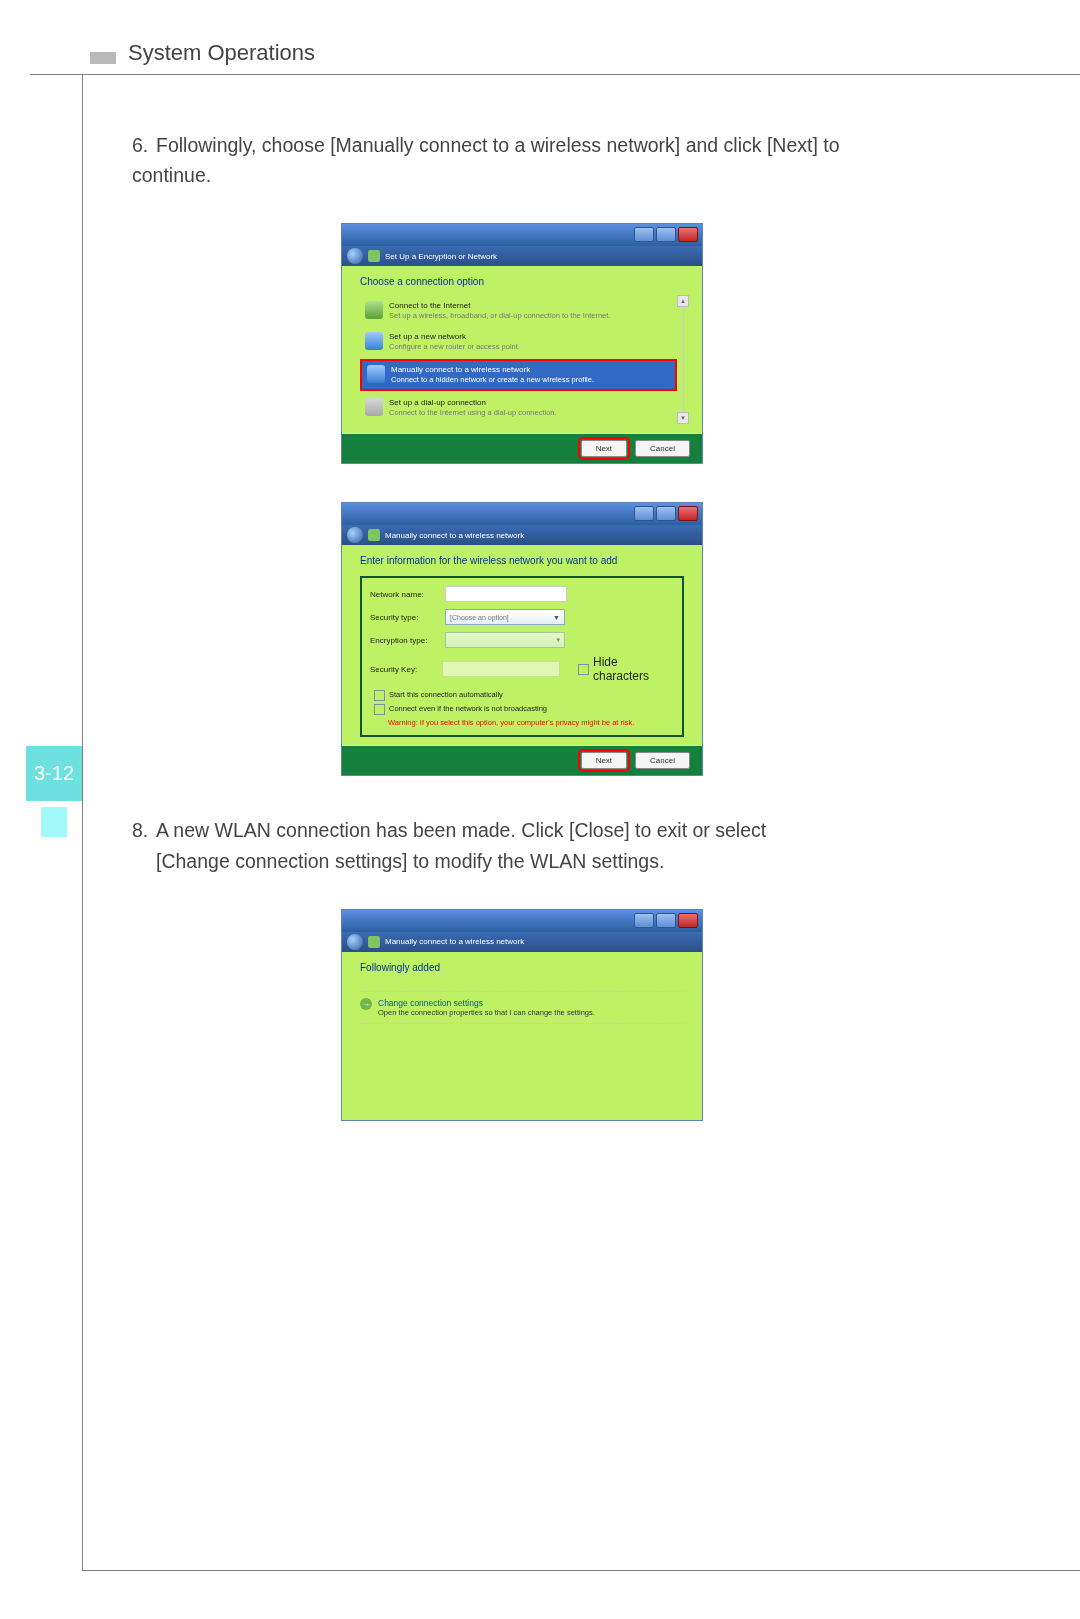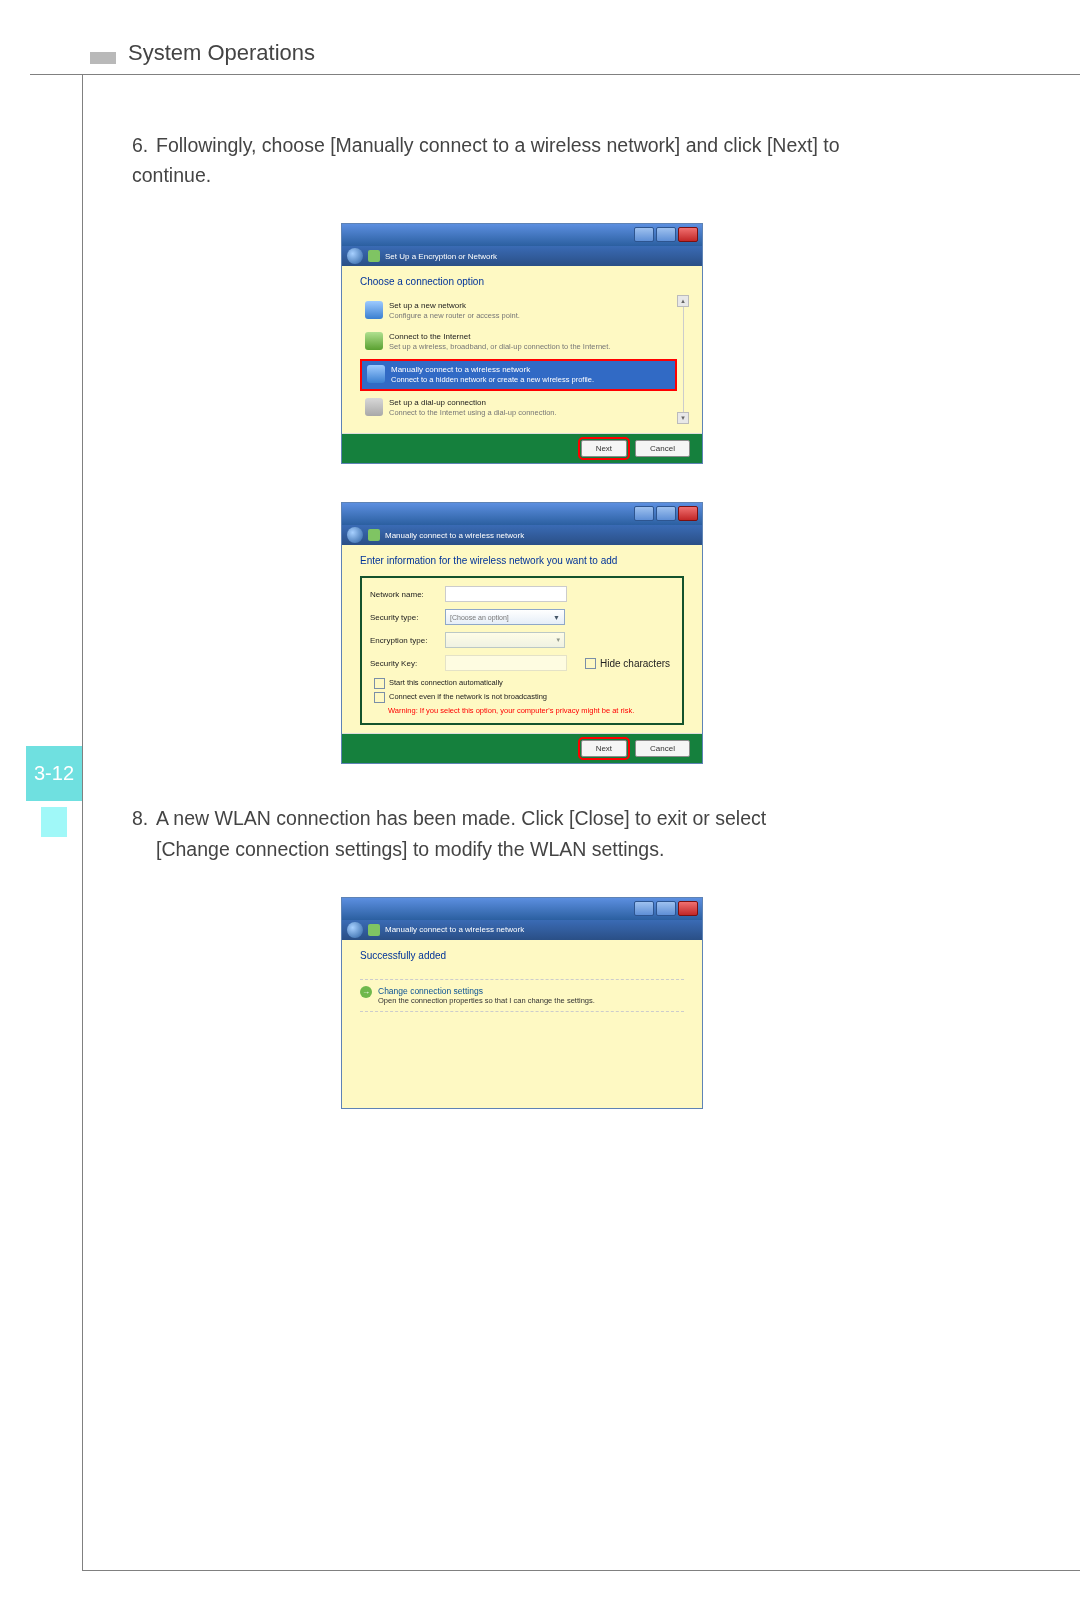--- a/index.html
+++ b/index.html
@@ -14,21 +14,21 @@
   .step .txt{display:inline;}
   .step .ind{display:block;margin-left:24px;}
   .win{width:360px;margin:10px auto 40px auto;box-shadow:0 0 0 1px #5e83b5;}
   .titlebar{height:22px;background:linear-gradient(#5c8fe0,#2b5fa0);position:relative;}
   .tbtns{position:absolute;right:4px;top:3px;display:flex;gap:2px;}
   .tbtn{width:18px;height:13px;background:linear-gradient(#9ec1ef,#5e8fd6);border:1px solid #2d5590;border-radius:2px;}
   .tbtn.close{background:linear-gradient(#f07070,#c22727);border:1px solid #7a1010;}
   .subbar{height:20px;background:linear-gradient(#3a6bb5,#2a4f86);color:#fff;font-size:8px;display:flex;align-items:center;padding-left:5px;gap:5px;}
   .back{width:16px;height:16px;border-radius:50%;background:radial-gradient(circle at 35% 35%,#a7d0ff,#2a5fa0);display:inline-block;}
   .subbar .ico{width:12px;height:12px;background:#7fc463;border-radius:2px;display:inline-block;}
-  .winbody{background:#fef9c3;padding:10px 18px 8px 18px;}
+  .winbody{background:#bef264;padding:10px 18px 8px 18px;}
   .wintitle{color:#003399;font-size:10px;margin-bottom:10px;}
   .options{position:relative;border-right:1px solid #ccc;padding-right:6px;}
   .scroll-arr{position:absolute;right:-6px;width:10px;height:10px;background:#e8e8e8;border:1px solid #bbb;font-size:7px;text-align:center;line-height:10px;color:#666;}
   .scroll-arr.up{top:-2px;}
   .scroll-arr.dn{bottom:-2px;}
   .opt{display:flex;gap:6px;padding:4px 5px;margin-bottom:3px;}
   .opt .oico{width:18px;height:18px;border-radius:3px;flex-shrink:0;background:linear-gradient(#9ecbff,#3a7fd0);}
   .opt .oico.grn{background:linear-gradient(#b0e090,#5aa030);}
   .opt .oico.gry{background:linear-gradient(#d8d8d8,#a8a8a8);}
   .opt .olbl{font-size:8px;color:#222;line-height:1.25;}
@@ -94,26 +94,26 @@
     <div class="subbar">
       <span class="back"></span>
       <span class="ico"></span>
       <span>Set Up a Encryption or Network</span>
     </div>
     <div class="winbody">
       <div class="wintitle">Choose a connection option</div>
       <div class="options">
         <div class="scroll-arr up">▴</div>
         <div class="opt">
+          <div class="oico grn"></div>
+          <div class="olbl"><span>Connect to the Internet</span><br><span class="s">Set up a wireless, broadband, or dial-up connection to the Internet.</span></div>
+        </div>
+        <div class="opt">
           <div class="oico"></div>
           <div class="olbl"><span>Set up a new network</span><br><span class="s">Configure a new router or access point.</span></div>
-        </div>
-        <div class="opt">
-          <div class="oico grn"></div>
-          <div class="olbl"><span>Connect to the Internet</span><br><span class="s">Set up a wireless, broadband, or dial-up connection to the Internet.</span></div>
         </div>
         <div class="opt sel">
           <div class="oico"></div>
           <div class="olbl"><span>Manually connect to a wireless network</span><br><span class="s">Connect to a hidden network or create a new wireless profile.</span></div>
         </div>
         <div class="opt">
           <div class="oico gry"></div>
           <div class="olbl"><span>Set up a dial-up connection</span><br><span class="s">Connect to the Internet using a dial-up connection.</span></div>
         </div>
         <div class="scroll-arr dn">▾</div>
@@ -156,21 +156,21 @@
         <div class="frow">
               <div class="flab">Encryption type:</div>
               <div class="fsel" style="opacity:.6">
                 <span></span>
                 <span class="arr">▾</span>
               </div>
             </div>
         <div class="frow">
               <div class="flab">Security Key:</div>
               <div class="finp" style="opacity:.5"></div>
-              <div style="margin-left:18px;font-size:10px;display:flex;">
+              <div style="margin-left:18px;font-size:12px;display:flex;align-items:center;">
                 <span class="chk"></span>
                 <span>Hide characters</span>
               </div>
             </div>
         <div class="cline"><span class="chk"></span><span>Start this connection automatically</span></div>
         <div class="cline"><span class="chk"></span><span>Connect even if the network is not broadcasting</span></div>
         <div class="cline red" style="margin-left:18px;">Warning: If you select this option, your computer's privacy might be at risk.</div>
       </div>
     </div>
     <div class="btnrow">
@@ -191,21 +191,21 @@
         <div class="tbtn"></div>
         <div class="tbtn close"></div>
       </div>
     </div>
     <div class="subbar">
       <span class="back"></span>
       <span class="ico"></span>
       <span>Manually connect to a wireless network</span>
     </div>
     <div class="winbody tall">
-      <div class="wintitle" style="margin-bottom:18px;">Successfully added</div>
+      <div class="wintitle" style="margin-bottom:18px;">Followingly added</div>
       <div class="cc-box">
         <div class="cc-row">
           <div class="cc-ico">→</div>
           <div class="cc-txt">
             <span>Change connection settings</span>
             <span class="s">Open the connection properties so that I can change the settings.</span>
           </div>
         </div>
       </div>
     </div>

